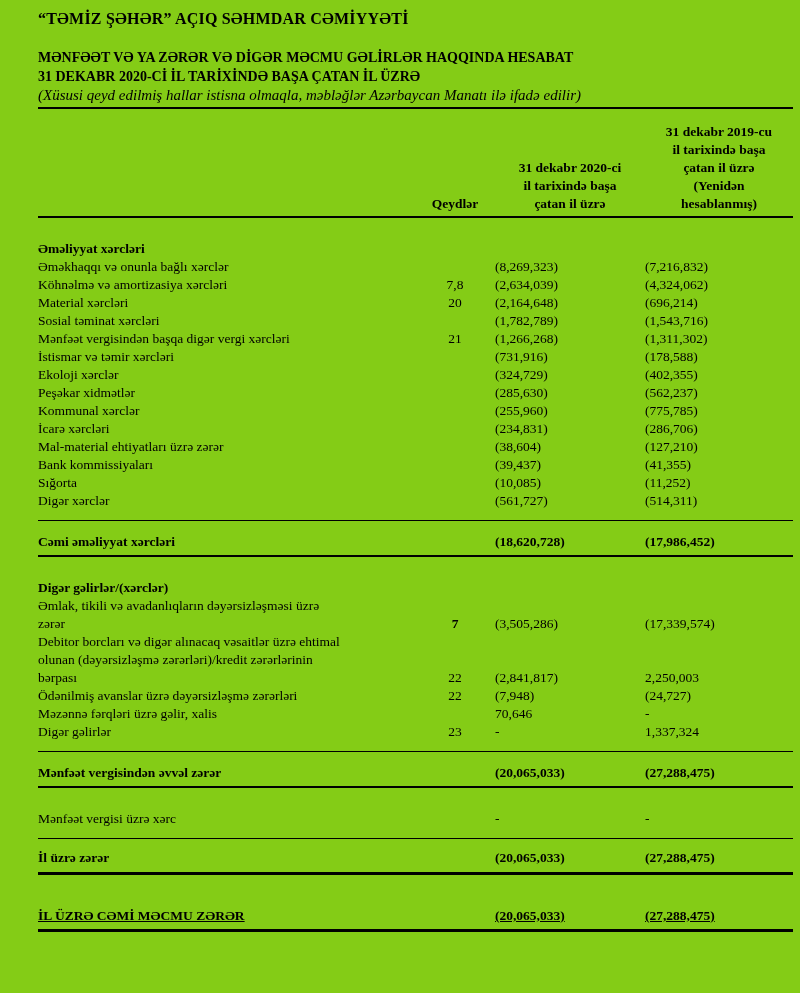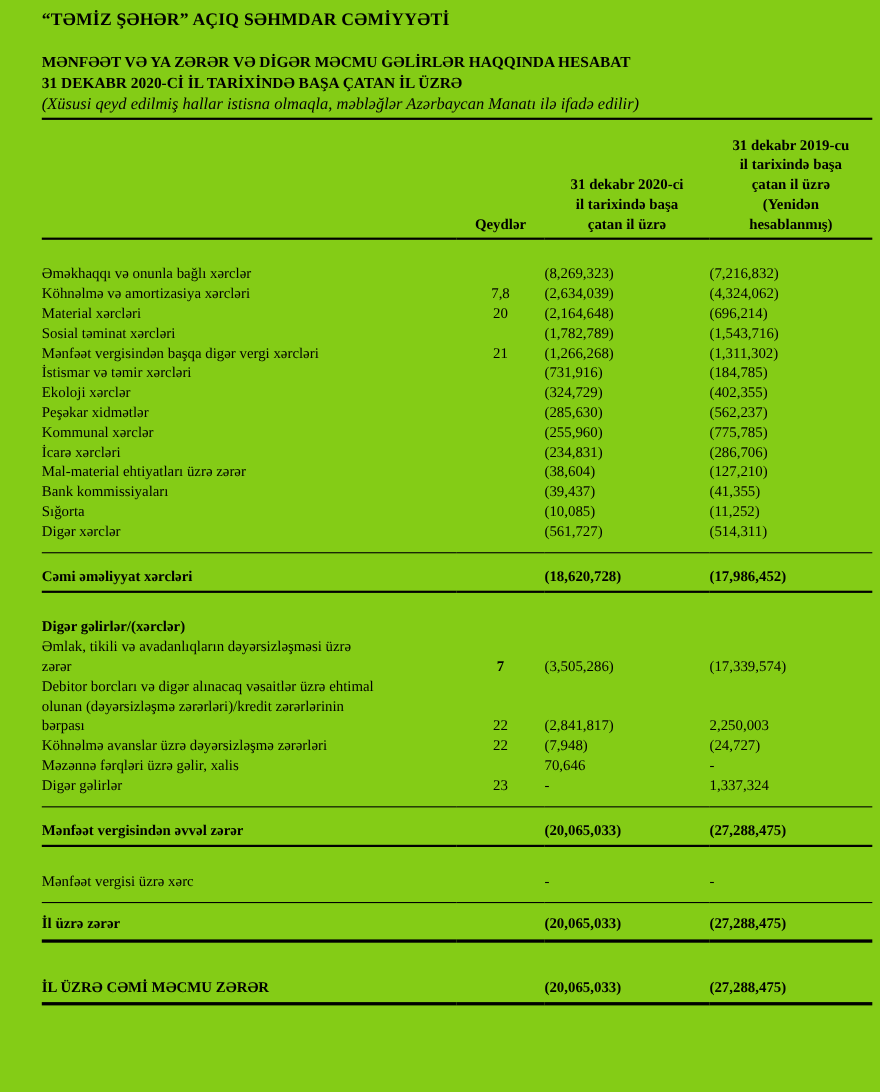--- a/index.html
+++ b/index.html
@@ -87,20 +87,21 @@
     border-top: 1px solid #000;
     border-bottom: 3px solid #000;
     padding-top: 10px;
     padding-bottom: 5px;
   }
   tr.row-grand-final td {
     font-weight: bold;
     border-bottom: 3px solid #000;
     padding-top: 10px;
     padding-bottom: 4px;
+    text-decoration: underline;
   }
   tr.spacer-lg td { height: 22px; }
   tr.spacer-sm td { height: 10px; }
 </style>
 </head>
 <body>
 
 <div class="page">
 
   <h1 class="company-name">“TƏMİZ ŞƏHƏR” AÇIQ SƏHMDAR CƏMİYYƏTİ</h1>
@@ -132,20 +133,26 @@
 il tarixində başa
 çatan il üzrə
 (Yenidən
 hesablanmış)</th>
       </tr>
     </thead>
     <tbody>
         <tr class="spacer-lg">
           <td colspan="4"></td>
         </tr>
+        <tr class="row-section">
+          <td class="label">Əməliyyat xərcləri</td>
+          <td class="note"></td>
+          <td class="val"></td>
+          <td class="val"></td>
+        </tr>
         <tr class="row-item">
           <td class="label">Əməkhaqqı və onunla bağlı xərclər</td>
           <td class="note"></td>
           <td class="val">(8,269,323)</td>
           <td class="val">(7,216,832)</td>
         </tr>
         <tr class="row-item">
           <td class="label">Köhnəlmə və amortizasiya xərcləri</td>
           <td class="note">7,8</td>
           <td class="val">(2,634,039)</td>
@@ -166,21 +173,21 @@
         <tr class="row-item">
           <td class="label">Mənfəət vergisindən başqa digər vergi xərcləri</td>
           <td class="note">21</td>
           <td class="val">(1,266,268)</td>
           <td class="val">(1,311,302)</td>
         </tr>
         <tr class="row-item">
           <td class="label">İstismar və təmir xərcləri</td>
           <td class="note"></td>
           <td class="val">(731,916)</td>
-          <td class="val">(184,785)</td>
+          <td class="val">(178,588)</td>
         </tr>
         <tr class="row-item">
           <td class="label">Ekoloji xərclər</td>
           <td class="note"></td>
           <td class="val">(324,729)</td>
           <td class="val">(402,355)</td>
         </tr>
         <tr class="row-item">
           <td class="label">Peşəkar xidmətlər</td>
           <td class="note"></td>
@@ -250,21 +257,21 @@
         </tr>
         <tr class="row-item">
           <td class="label">Debitor borcları və digər alınacaq vəsaitlər üzrə ehtimal
 olunan (dəyərsizləşmə zərərləri)/kredit zərərlərinin
 bərpası</td>
           <td class="note">22</td>
           <td class="val">(2,841,817)</td>
           <td class="val">2,250,003</td>
         </tr>
         <tr class="row-item">
-          <td class="label">Köhnəlmə avanslar üzrə dəyərsizləşmə zərərləri</td>
+          <td class="label">Ödənilmiş avanslar üzrə dəyərsizləşmə zərərləri</td>
           <td class="note">22</td>
           <td class="val">(7,948)</td>
           <td class="val">(24,727)</td>
         </tr>
         <tr class="row-item">
           <td class="label">Məzənnə fərqləri üzrə gəlir, xalis</td>
           <td class="note"></td>
           <td class="val">70,646</td>
           <td class="val">-</td>
         </tr>

